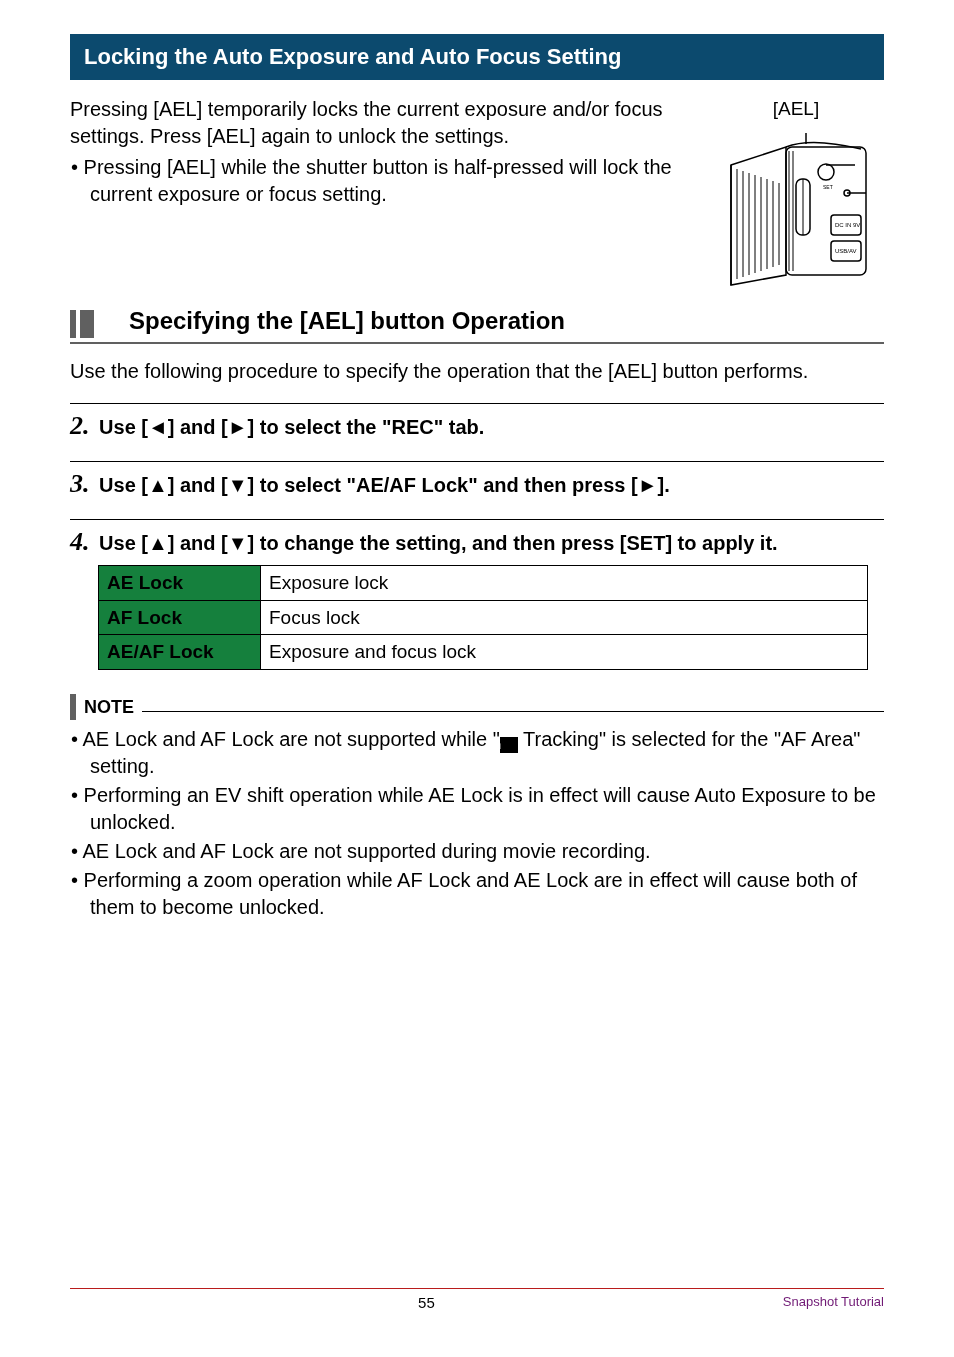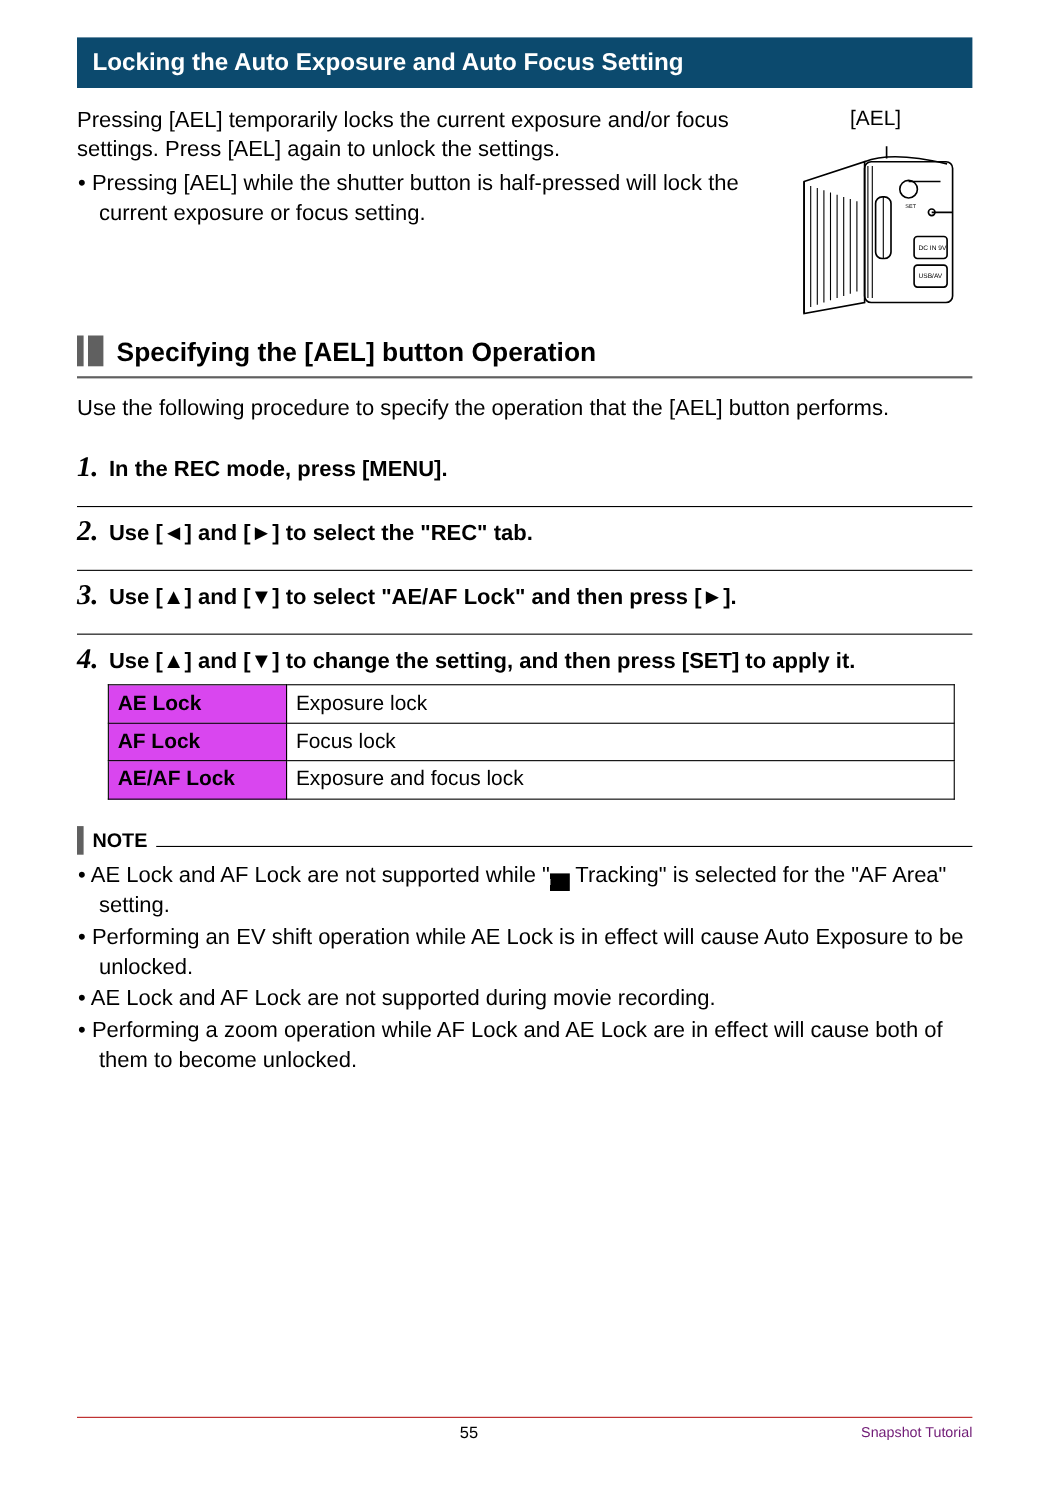--- a/index.html
+++ b/index.html
@@ -55,25 +55,26 @@
     margin-bottom: 6px;
     font-size: 19px;
   }
   .diagram-box svg {
     display: block;
     margin: 0 auto;
   }
 
   .subheading-row {
     display: flex;
-    align-items: flex-start;
+    align-items: flex-end;
     border-bottom: 2px solid #606060;
     padding-bottom: 4px;
     margin-top: 16px;
     margin-bottom: 14px;
+    gap: 23px;
   }
   .subheading-marks {
     display: flex;
     gap: 4px;
     margin-right: 12px;
   }
   .mark-thin { width: 6px; height: 28px; background: #606060; }
   .mark-thick { width: 14px; height: 28px; background: #606060; }
   .subheading-text {
     font-size: 24px;
@@ -111,21 +112,21 @@
     margin-left: 28px;
     margin-top: 6px;
     font-size: 19px;
   }
   table.settings td, table.settings th {
     border: 1px solid #000;
     padding: 4px 8px;
     text-align: left;
   }
   table.settings th {
-    background: #d946ef;
+    background: #15803d;
     font-weight: bold;
     width: 145px;
   }
 
   .note-row {
     display: flex;
     align-items: center;
     margin-top: 20px;
     margin-bottom: 6px;
   }
@@ -205,24 +206,20 @@
   <div class="subheading-row">
     <div class="subheading-marks">
       <div class="mark-thin"></div>
         <div class="mark-thick"></div>
     </div>
     <div class="subheading-text">Specifying the [AEL] button Operation</div>
   </div>
 
   <p class="paragraph">Use the following procedure to specify the operation that the [AEL] button performs.</p>
 
-  <div class="step">
-    <span class="step-num">1.</span>
-    <span class="step-text">In the REC mode, press [MENU].</span>
-  </div>
 
   <div class="step sep">
     <span class="step-num">2.</span>
     <span class="step-text"><span>Use [</span><span class="arrow">◄</span><span>] and [</span><span class="arrow">►</span><span>] to select the "REC" tab.</span></span>
   </div>
 
   <div class="step sep">
     <span class="step-num">3.</span>
     <span class="step-text"><span>Use [</span><span class="arrow">▲</span><span>] and [</span><span class="arrow">▼</span><span>] to select "AE/AF Lock" and then press [</span><span class="arrow">►</span><span>].</span></span>
   </div>

